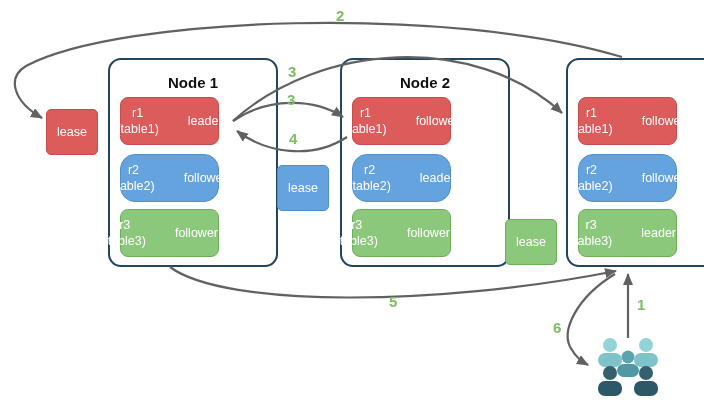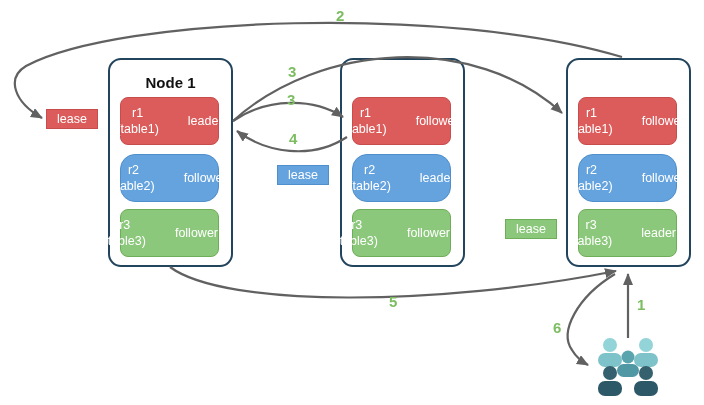--- a/index.html
+++ b/index.html
@@ -3,38 +3,38 @@
 <meta charset="utf-8">
 <style>
   html,body{margin:0;padding:0;background:#ffffff;}
   .canvas{
     position:relative;width:704px;height:405px;background:#ffffff;overflow:hidden;
     font-family:"Liberation Sans","DejaVu Sans",sans-serif;
   }
   svg.arrows{position:absolute;left:0;top:0;z-index:5;pointer-events:none;}
   .node{
     position:absolute;top:58px;width:121px;height:205px;background:#ffffff;
-    border:2px solid #23445d;border-radius:13px;z-index:2;
+    border:2px solid #23445d;border-radius:13px;z-index:2;padding-left:45px;
   }
   .node-title{
     position:absolute;top:14px;left:0;width:100%;text-align:center;
     font-size:15px;font-weight:bold;color:#111111;
   }
   .replica{
     position:absolute;left:10px;width:97px;height:46px;border-radius:8px;
     display:flex;flex-direction:row;align-items:center;justify-content:center;
     color:#ffffff;font-size:12.5px;line-height:1.3;text-align:center;gap:29px;
   }
   .red{background:#dc5c5c;border:1.5px solid #c84c4c;}
   .blue{background:#65a3de;border:1.5px solid #4f8fcb;}
   .green{background:#8cc87c;border:1.5px solid #6fae58;justify-content:flex-end;}
   .r1{top:37px;} .r2{top:94px;border-radius:15px;} .r3{top:149px;}
   .lease{
     position:absolute;z-index:6;color:#ffffff;font-size:12.5px;
-    padding:2px 10px;border-radius:0;
+    padding:15px 10px;border-radius:5px;
   }
   .lease-red{left:46px;top:109px;}
   .lease-blue{left:277px;top:165px;}
   .lease-green{left:505px;top:219px;}
   .step{
     position:absolute;z-index:7;color:#7cbd62;font-size:15px;font-weight:bold;
   }
   .users{position:absolute;left:590px;top:333px;z-index:4;}
 </style>
 </head>
@@ -69,20 +69,21 @@
       <span>r2 (table2)</span>
       <span>follower</span>
     </div>
     <div class="replica green r3">
       <span>r3 (table3)</span>
       <span>follower</span>
     </div>
   </div>
 
   <div class="node" style="left:340px">
+    <div class="node-title">Node 2</div>
     <div class="replica red r1">
       <span>r1 (table1)</span>
       <span>follower</span>
     </div>
     <div class="replica blue r2">
       <span>r2 (table2)</span>
       <span>leader</span>
     </div>
     <div class="replica green r3">
       <span>r3 (table3)</span>

